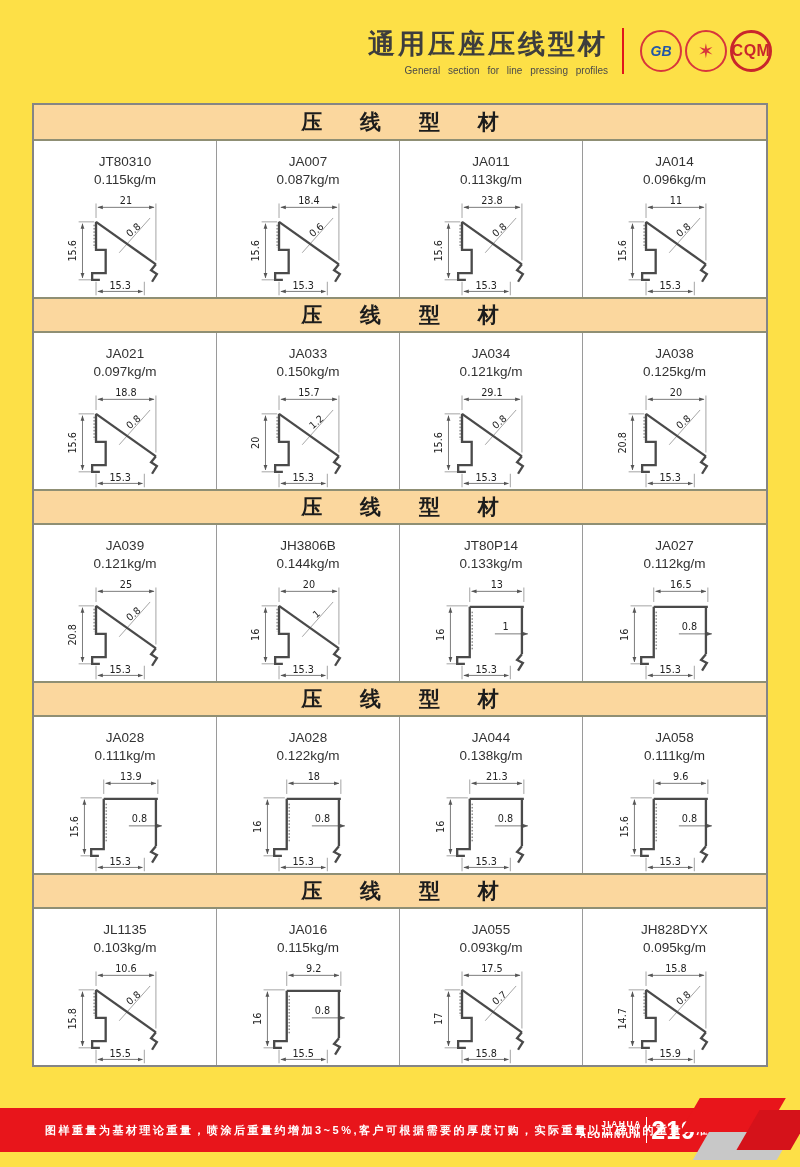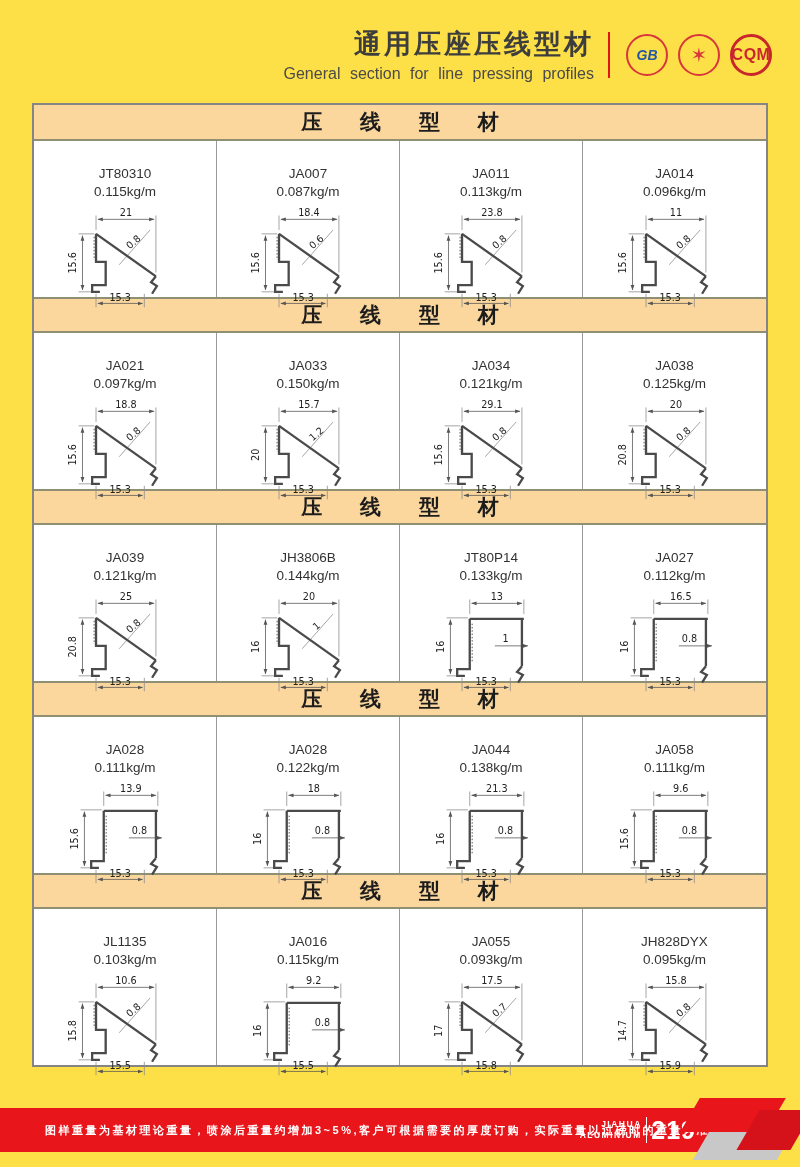--- a/index.html
+++ b/index.html
@@ -3,35 +3,35 @@
 <meta charset="utf-8">
 <style>
   * { margin: 0; padding: 0; box-sizing: border-box; }
   body { background: #e9e9e9; font-family: "Liberation Sans", sans-serif; }
   .page { position: relative; width: 800px; height: 1167px; background: #fde047; overflow: hidden; margin: 0 auto; }
 
   
   .header { position: absolute; top: 26px; left: 0; right: 28px; display: flex; justify-content: flex-end; align-items: center; }
   .title-block { text-align: right; margin-right: 14px; }
   .title-zh { font-size: 27px; font-weight: bold; color: #3d3d3d; letter-spacing: 3px; font-family: "Liberation Sans", sans-serif; }
-  .title-en { font-size: 16px; color: #4a4a4a; margin-top: 3px; word-spacing: 5px; }
+  .title-en { font-size: 10px; color: #4a4a4a; margin-top: 3px; word-spacing: 5px; }
   .header-divider { width: 2px; height: 46px; background: #e0161c; margin-right: 16px; }
-  .logos { display: flex; gap: 10px; align-items: center; }
+  .logos { display: flex; gap: 3px; align-items: center; }
   .logo { width: 42px; height: 42px; border-radius: 50%; display: flex; align-items: center; justify-content: center; }
   .logo-gb { border: 2.5px solid #d8363c; color: #2356a8; font-weight: bold; font-style: italic; font-size: 14px; }
   .logo-star { border: 2.5px solid #d8363c; color: #d8363c; font-size: 20px; }
   .logo-cqm { border: 3px solid #c9262c; color: #c9262c; font-weight: bold; font-size: 16px; letter-spacing: 0.5px; }
 
   
   .table { position: absolute; left: 32px; top: 103px; width: 736px; border: 2px solid #858585; }
   .section-header { height: 36px; background: #fbd79e; border-top: 2px solid #8f8f74; border-bottom: 2px solid #8f8f74; display: flex; align-items: center; justify-content: center; }
   .section:first-child .section-header { border-top: none; }
   .section-title { font-size: 21px; font-weight: bold; color: #1c1c1c; letter-spacing: 16px; text-indent: 16px; font-family: "Liberation Sans", sans-serif; }
   .row { display: flex; height: 156px; background: #fff; }
-  .cell { width: 25%; border-right: 1px solid #9a9a9a; display: flex; flex-direction: column; align-items: center; padding-top: 24px; }
+  .cell { width: 25%; border-right: 1px solid #9a9a9a; display: flex; flex-direction: column; align-items: center; padding-top: 12px; }
   .cell:last-child { border-right: none; text-align: center; }
   .code, .weight { font-size: 13.5px; color: #323232; line-height: 1.3; }
   .drawing { width: 184px; height: 114px; margin-top: 1px; }
   .drawing svg { display: block; }
   .drawing text { font-family: "DejaVu Sans", sans-serif; font-size: 10px; fill: #222; }
 
   
   .footer { position: absolute; left: 0; top: 1098px; width: 800px; height: 69px; }
   .footer-band { position: absolute; left: 0; top: 10px; width: 758px; height: 44px; background: #e8151b; clip-path: polygon(0 0, 100% 0, calc(100% - 26px) 100%, 0 100%); }
   .footer-note { position: absolute; left: 45px; top: 50%; transform: translateY(-50%); color: #ffffff; font-size: 11px; font-weight: bold; letter-spacing: 2.5px; white-space: nowrap; }

